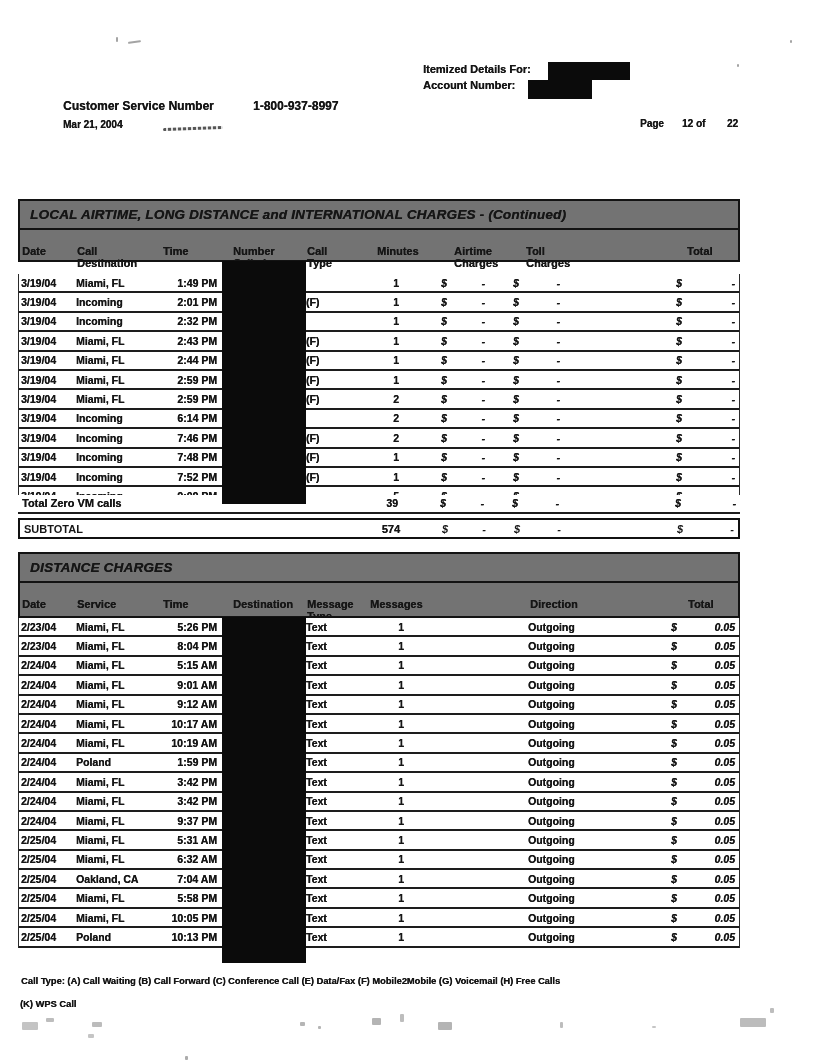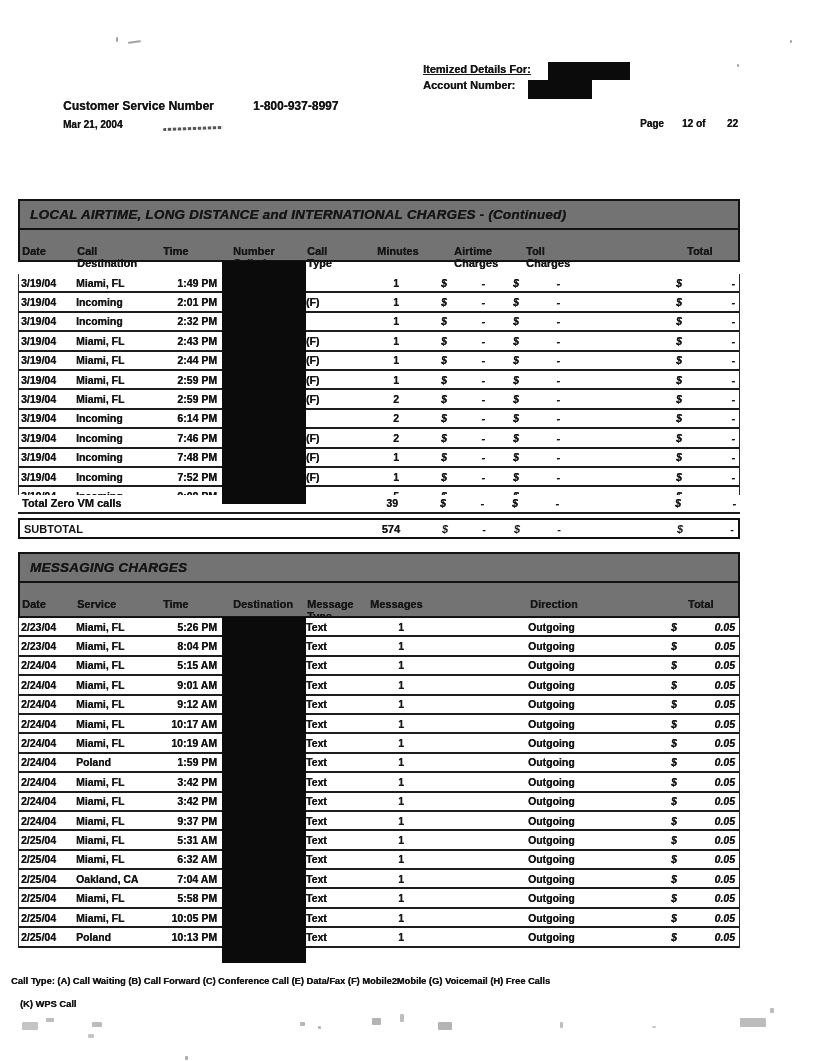--- a/index.html
+++ b/index.html
@@ -53,21 +53,21 @@
 </head>
 <body>
 
 <div class="page">
 
   <div class="speck" style="left:116px;top:37px;width:2px;height:5px;"></div>
   <div class="speck" style="left:128px;top:41px;width:13px;height:2px;transform:rotate(-8deg);"></div>
   <div class="speck" style="left:737px;top:64px;width:2px;height:3px;"></div>
   <div class="speck" style="left:790px;top:40px;width:2px;height:3px;"></div>
 
-  <div class="abs txt h11 w6" style="left:423px;top:63px;text-decoration:underline;">Itemized Details For:</div>
+  <div class="abs txt h11 w6" style="left:423px;top:63px;">Itemized Details For:</div>
   <div class="abs txt h11 w6" style="left:423px;top:79px;">Account Number:</div>
   <div class="redact" style="left:548px;top:62px;width:82px;height:18px;"></div>
   <div class="redact" style="left:528px;top:80px;width:64px;height:19px;"></div>
 
   <div class="abs txt h12 w7" style="left:63px;top:99px;">Customer Service Number</div>
   <div class="abs txt h12 w7" style="left:253px;top:99px;">1-800-937-8997</div>
   <div class="abs txt h95 w6" style="left:63px;top:119px;">Mar 21, 2004</div>
   <div class="scribble" style="left:163px;top:127px;width:60px;"></div>
 
   <div class="abs txt h95 w7" style="left:640px;top:118px;">Page</div>
@@ -390,21 +390,21 @@
       </span>
     <span class="money m-tot">
         <i>$</i>
         <i>-</i>
       </span>
   </div>
 
   <div class="redact" style="left:222px;top:261px;width:84px;height:243px;"></div>
 
   <div class="tbl-head" style="top:552px;height:66px;">
-    <div class="tbl-title">MESSAGING CHARGES</div>
+    <div class="tbl-title">DISTANCE CHARGES</div>
     <div class="cols mg-grid">
       <div class="hcell" style="grid-column:1;padding-left:2px;">Date</div>
       <div class="hcell" style="grid-column:2;padding-left:2px;">Service</div>
       <div class="hcell" style="grid-column:3;">Time</div>
       <div class="hcell" style="grid-column:4;padding-left:11px;">Destination</div>
       <div class="hcell" style="grid-column:5;">
         <div>Message</div>
           <div>Type</div>
       </div>
       <div class="hcell" style="grid-column:6;">Messages</div>
@@ -648,21 +648,21 @@
     <span class="mm-dir">Outgoing</span>
     <span class="money mm-tot">
           <i>$</i>
           <i>0.05</i>
         </span>
   </div>
 </div>
 
   <div class="redact" style="left:222px;top:617px;width:84px;height:346px;"></div>
 
-  <div class="abs txt w6" style="left:11px;top:976px;font-size:9.3px;">Call Type: (A) Call Waiting (B) Call Forward (C) Conference Call (E) Data/Fax (F) Mobile2Mobile (G) Voicemail (H) Free Calls</div>
+  <div class="abs txt w6" style="left:21px;top:976px;font-size:9.3px;">Call Type: (A) Call Waiting (B) Call Forward (C) Conference Call (E) Data/Fax (F) Mobile2Mobile (G) Voicemail (H) Free Calls</div>
   <div class="abs txt w6" style="left:20px;top:999px;font-size:9.3px;">(K) WPS Call</div>
 
   <div class="speck" style="left:22px;top:1022px;width:16px;height:8px;opacity:.35;filter:blur(.5px);"></div>
   <div class="speck" style="left:46px;top:1018px;width:8px;height:4px;opacity:.4;"></div>
   <div class="speck" style="left:92px;top:1022px;width:10px;height:5px;opacity:.4;filter:blur(.4px);"></div>
   <div class="speck" style="left:88px;top:1034px;width:6px;height:4px;opacity:.35;"></div>
   <div class="speck" style="left:300px;top:1022px;width:5px;height:4px;opacity:.45;"></div>
   <div class="speck" style="left:318px;top:1026px;width:3px;height:3px;opacity:.45;"></div>
   <div class="speck" style="left:372px;top:1018px;width:9px;height:7px;opacity:.45;filter:blur(.4px);"></div>
   <div class="speck" style="left:400px;top:1014px;width:4px;height:8px;opacity:.4;"></div>

